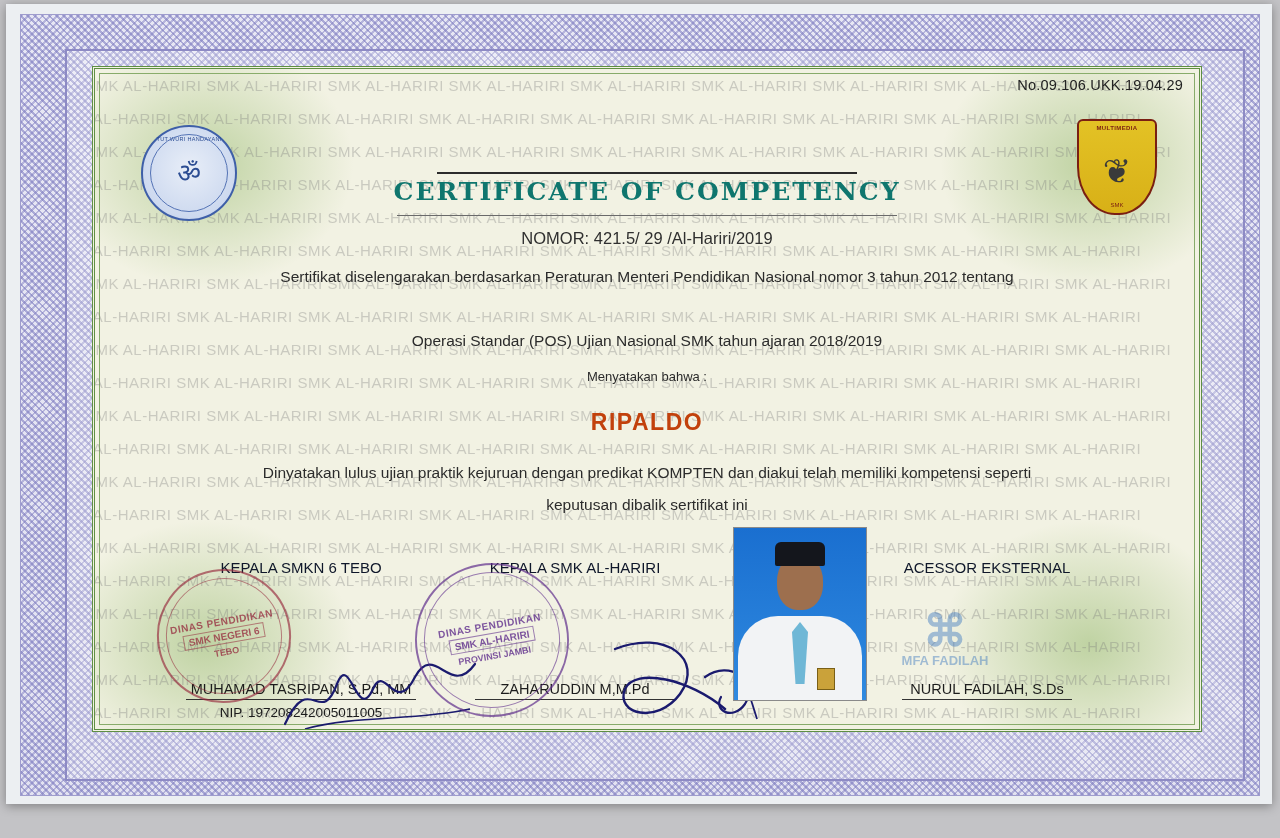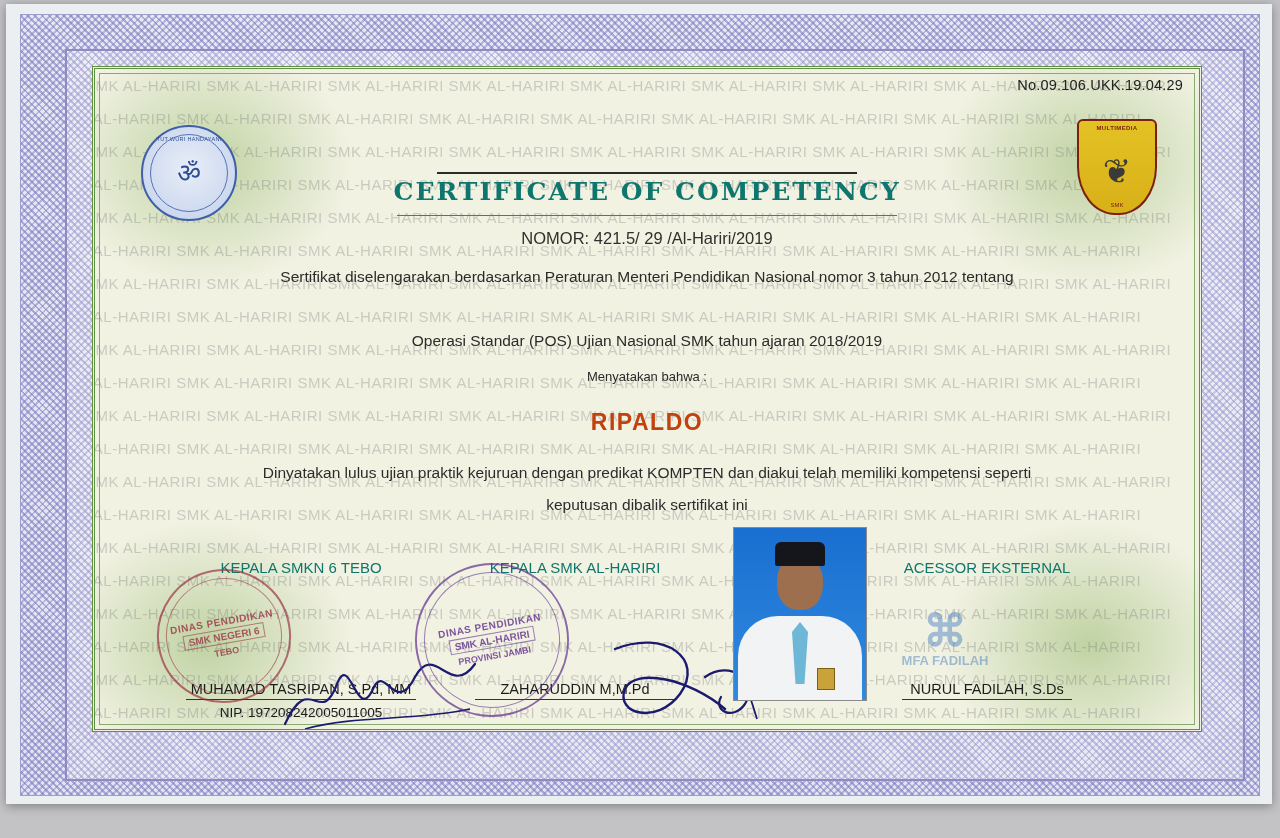--- a/index.html
+++ b/index.html
@@ -295,21 +295,21 @@
   }
 
   
   .sig {
     position: absolute;
     text-align: center;
     font-size: 15px;
   }
   .sig .role {
     font-size: 15px;
-    color: #0f766e;
+    color: #0f172a;
   }
   .sig .name {
     position: absolute;
     left: 0; right: 0;
     top: 122px;
     font-size: 14.5px;
     white-space: nowrap;
     color: #1c1c1c;
   }
   .sig .name-underline {

